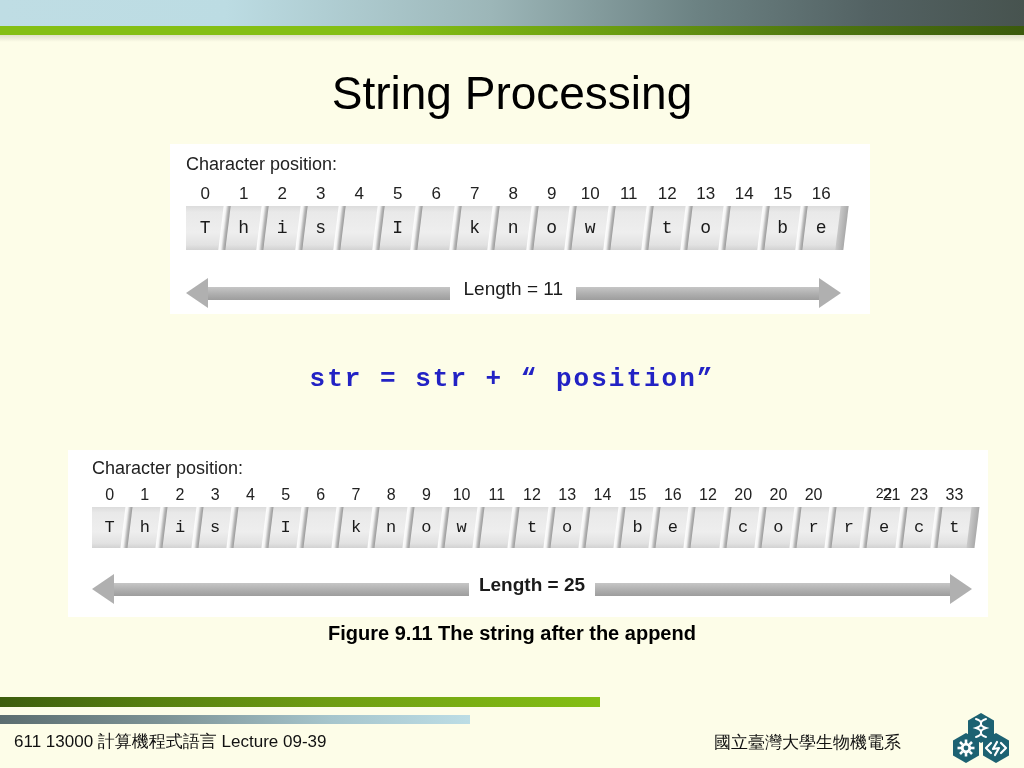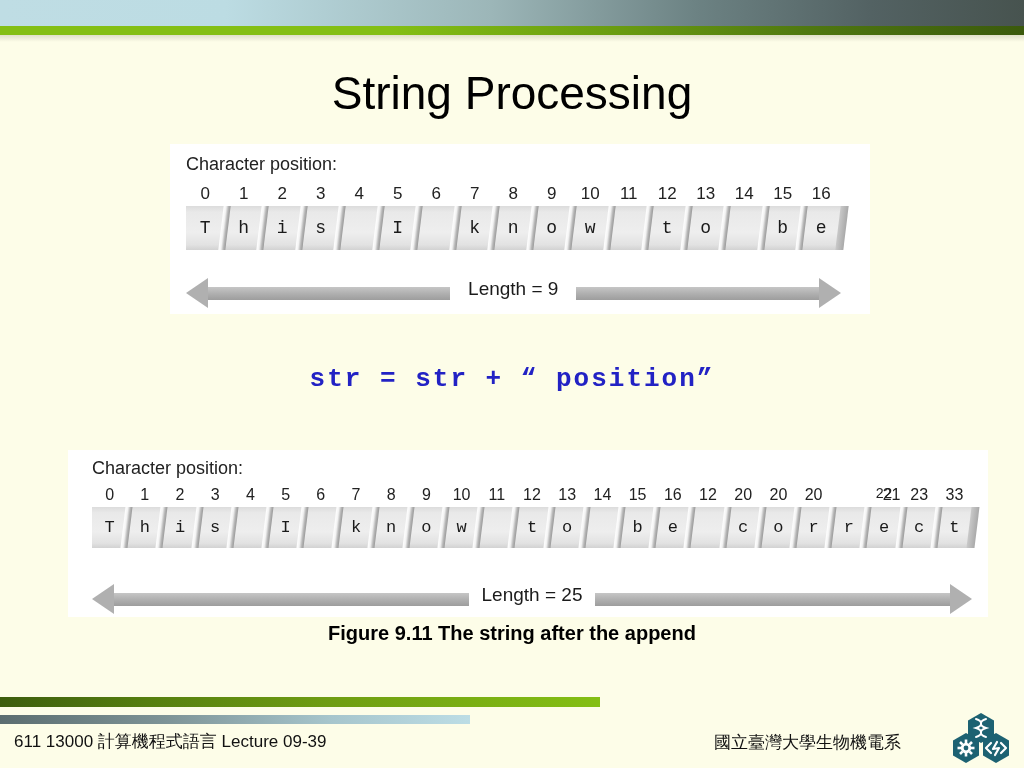--- a/index.html
+++ b/index.html
@@ -267,21 +267,21 @@
         <div class="cell">
           <span style="font-size: 18px;">e</span>
         </div>
         <div class="div3d"></div>
       </div>
       <div class="stripright" style="left: 651.5px;"></div>
     </div>
   <div class="lenrow" id="len1" style="left: 16px; top: 132px; width: 654.5px;">
     <div class="arrowhead left" style="left: 0px;"></div>
     <div class="arrowbar" style="left: 22px; width: 242.25px;"></div>
-    <div class="lenlabel" style="font-size: 19px; left: 264.25px; width: 126px; text-align: center; box-sizing: border-box;">Length = 9</div>
+    <div class="lenlabel" style="font-size: 19px; left: 264.25px; width: 126px; text-align: center; box-sizing: border-box;">Length = 11</div>
     <div class="arrowbar" style="left: 390.25px; width: 242.25px;"></div>
     <div class="arrowhead right" style="left: 632.5px;"></div>
   </div>
 </div>
 
 <div class="codeline">str = str + “ position”</div>
 
 <div class="panel" id="panel-2">
   <div class="cap" id="cap2" style="left: 24px; top: 8px; font-size: 18px;">Character position:</div>
   <div class="idxrow" id="idx2" style="left: 24px; top: 36px; width: 880px;">
@@ -456,21 +456,21 @@
         <div class="div3d"></div>
       </div>
       <div class="cellwrap" style="left: 844.8px; width: 35.2px;">
         <div class="cell">
           <span style="font-size: 17px;">t</span>
         </div>
         <div class="div3d"></div>
       </div>
       <div class="stripright" style="left: 877px;"></div>
     </div>
-  <div class="lenrow" id="len2" style="left: 24px; top: 132px; width: 880px;">
+  <div class="lenrow" id="len2" style="left: 24px; top: 122px; width: 880px; font-weight: bold;">
     <div class="arrowhead left" style="left: 0px;"></div>
     <div class="arrowbar" style="left: 22px; width: 355px;"></div>
     <div class="lenlabel" style="font-size: 19px; left: 377px; width: 126px; text-align: center; box-sizing: border-box;">Length = 25</div>
     <div class="arrowbar" style="left: 503px; width: 355px;"></div>
     <div class="arrowhead right" style="left: 858px;"></div>
   </div>
 </div>
 
 <div class="figcap">Figure 9.11  The string after the append</div>
 

